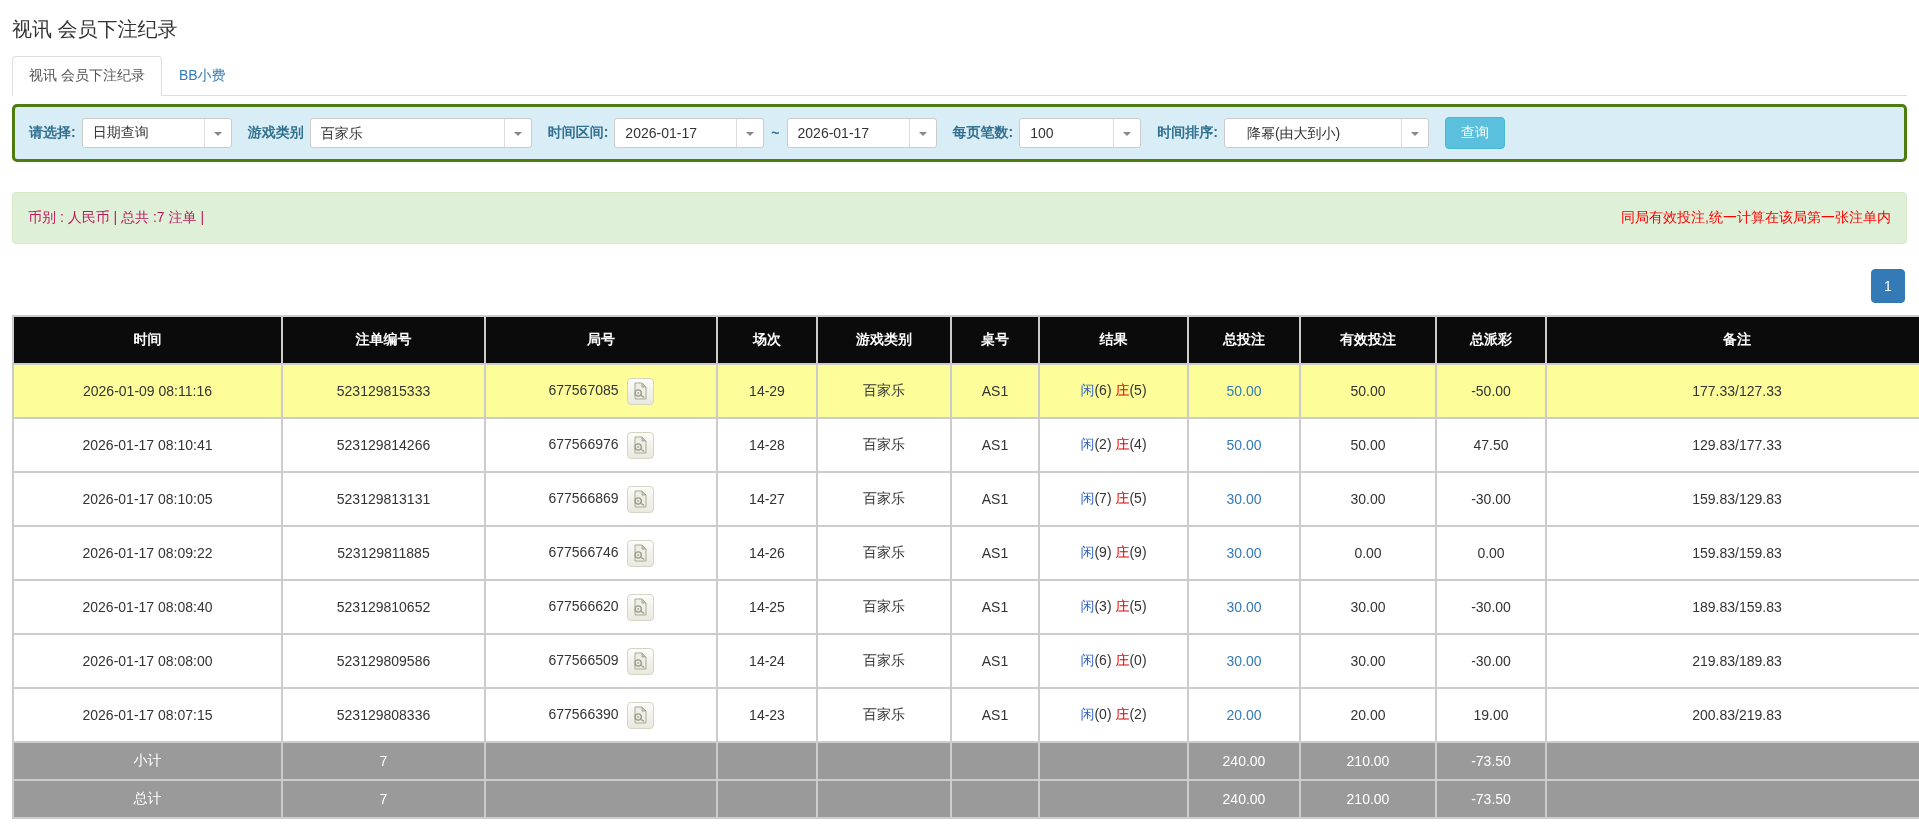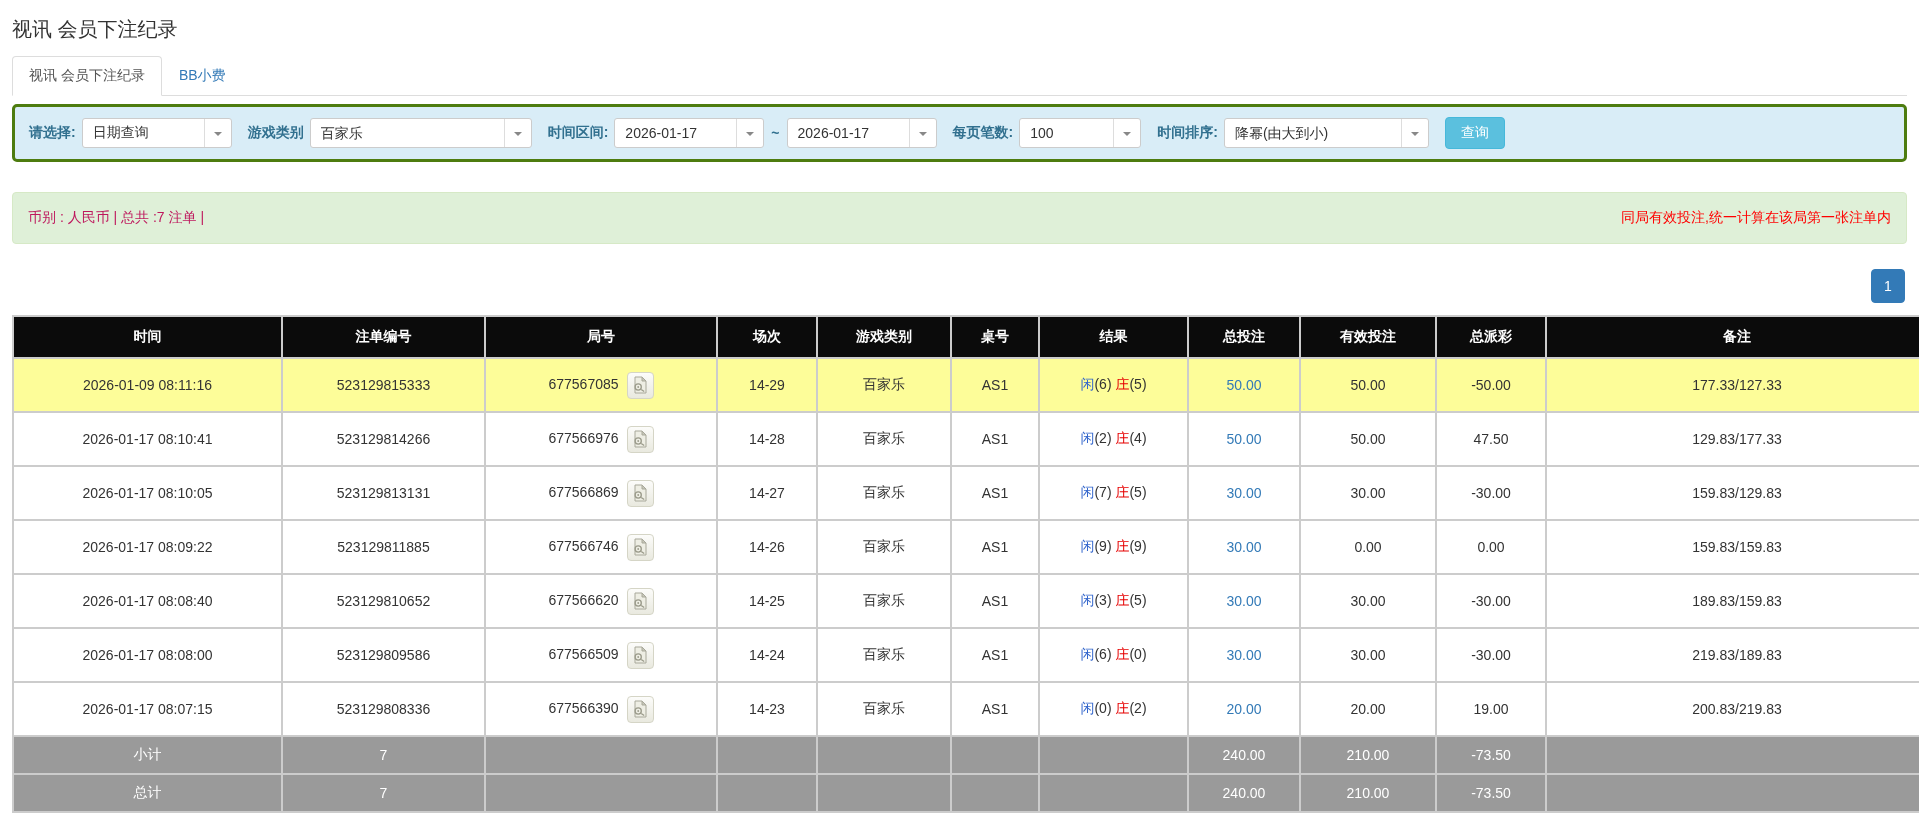--- a/index.html
+++ b/index.html
@@ -20,34 +20,34 @@
   .tab.inactive { color:#337ab7; border:1px solid transparent; }
 
   .filter-bar { margin-top:8px; background:#d9edf7; border:3px solid #4d7c0f; border-radius:5px; padding:10px 10px; display:flex; align-items:center; }
   .flabel { color:#31708f; font-weight:bold; white-space:nowrap; margin:0 6px 0 16px; }
   .flabel.first { margin-left:4px; }
   .combo { display:inline-flex; align-items:stretch; background:#fff; border:1px solid #ccc; border-radius:3px; height:30px; cursor:pointer; }
   .combo-text { flex:1; padding:0 10px; line-height:28px; color:#333; white-space:nowrap; overflow:hidden; }
   .combo-arrow { width:27px; border-left:1px solid #ddd; display:flex; align-items:center; justify-content:center; }
   .combo-arrow::after { content:""; width:0; height:0; border:4px solid transparent; border-top-color:#888; margin-top:5px; }
   .w-select { width:150px;font-family:Liberation Serif, serif; } .w-game { width:222px; } .w-date { width:150px; }
-  .w-size  { width:122px; } .w-sort { width:205px; }
+  .w-size  { width:122px; } .w-sort { width:205px;padding-left:12px; }
   .tilde { margin:0 7px; color:#31708f; font-weight:bold; }
   .search-btn { margin-left:16px; height:32px; padding:0 15px; background:#5bc0de; border:1px solid #46b8da; border-radius:4px; color:#fff; font-size:14px; cursor:pointer; font-family:inherit; }
 
   .summary-bar { margin-top:30px; background:#dff0d8; border:1px solid #d6e9c6; border-radius:4px; padding:16px 15px; display:flex; justify-content:space-between; align-items:center; }
   .summary-left { color:#be185d; }
   .summary-right { color:#ff0000; }
 
   .pager { display:flex; justify-content:flex-end; margin:25px 2px 12px; }
   .pager.bottom { margin-top:22px; }
   .page-btn { min-width:34px; height:34px; display:flex; align-items:center; justify-content:center; background:#337ab7; border:1px solid #337ab7; border-radius:4px; color:#fff; font-size:14px; cursor:pointer; }
 
   table.data { width:1895px; table-layout:fixed; border-collapse:separate; border-spacing:2px; background:#ccc; }
-  table.data thead th { background:#0b0b0b; color:#fff; font-weight:bold; height:40px; text-align:center; font-size:14px; }
+  table.data thead th { background:#0b0b0b; color:#fff; font-weight:bold; height:46px; text-align:center; font-size:14px; }
   table.data tbody td { background:#fff; height:52px; text-align:center; color:#333; }
   table.data tr.hl td { background:#fdfd99; }
   table.data tfoot td { background:#9a9a9a; color:#fff; height:36px; text-align:center; }
   a.bet-link { color:#337ab7; text-decoration:none; cursor:pointer; }
   .neg { color:#ff0000; }
   .player-label { color:#3366cc; }
   .banker-label { color:#e60000; }
 
   .icon-btn { display:inline-flex; align-items:center; justify-content:center; width:27px; height:27px; background:linear-gradient(#fcfcfa,#e9e9df); border:1px solid #d5d5c6; border-radius:4px; margin-left:8px; vertical-align:middle; cursor:pointer; }
 </style>

